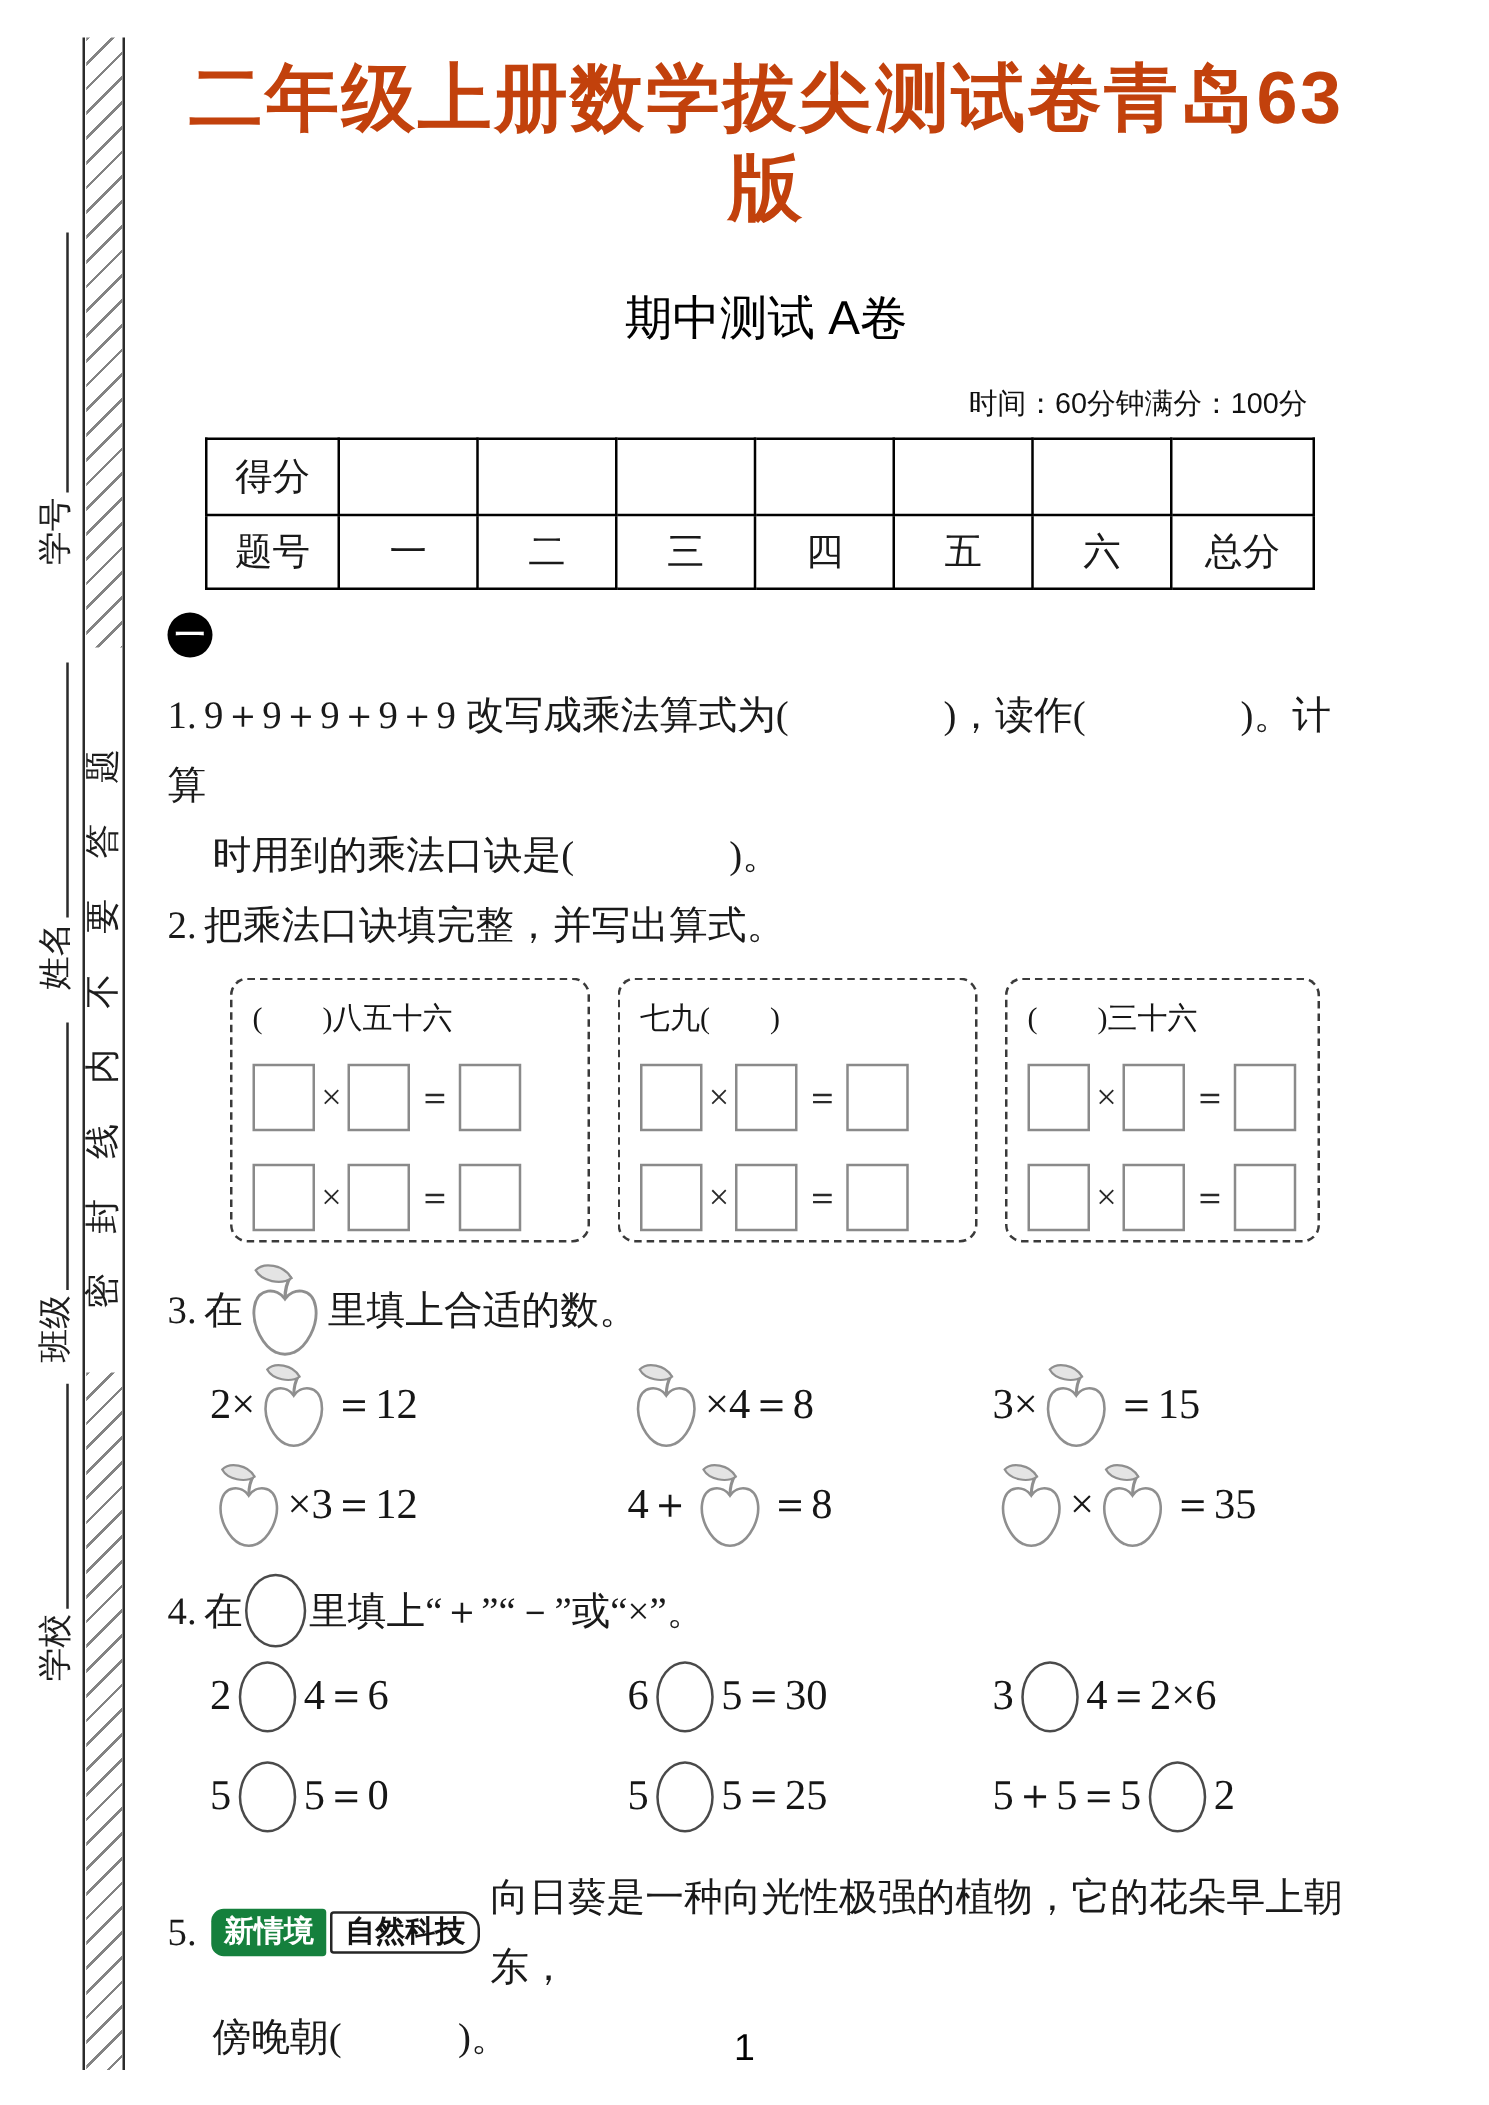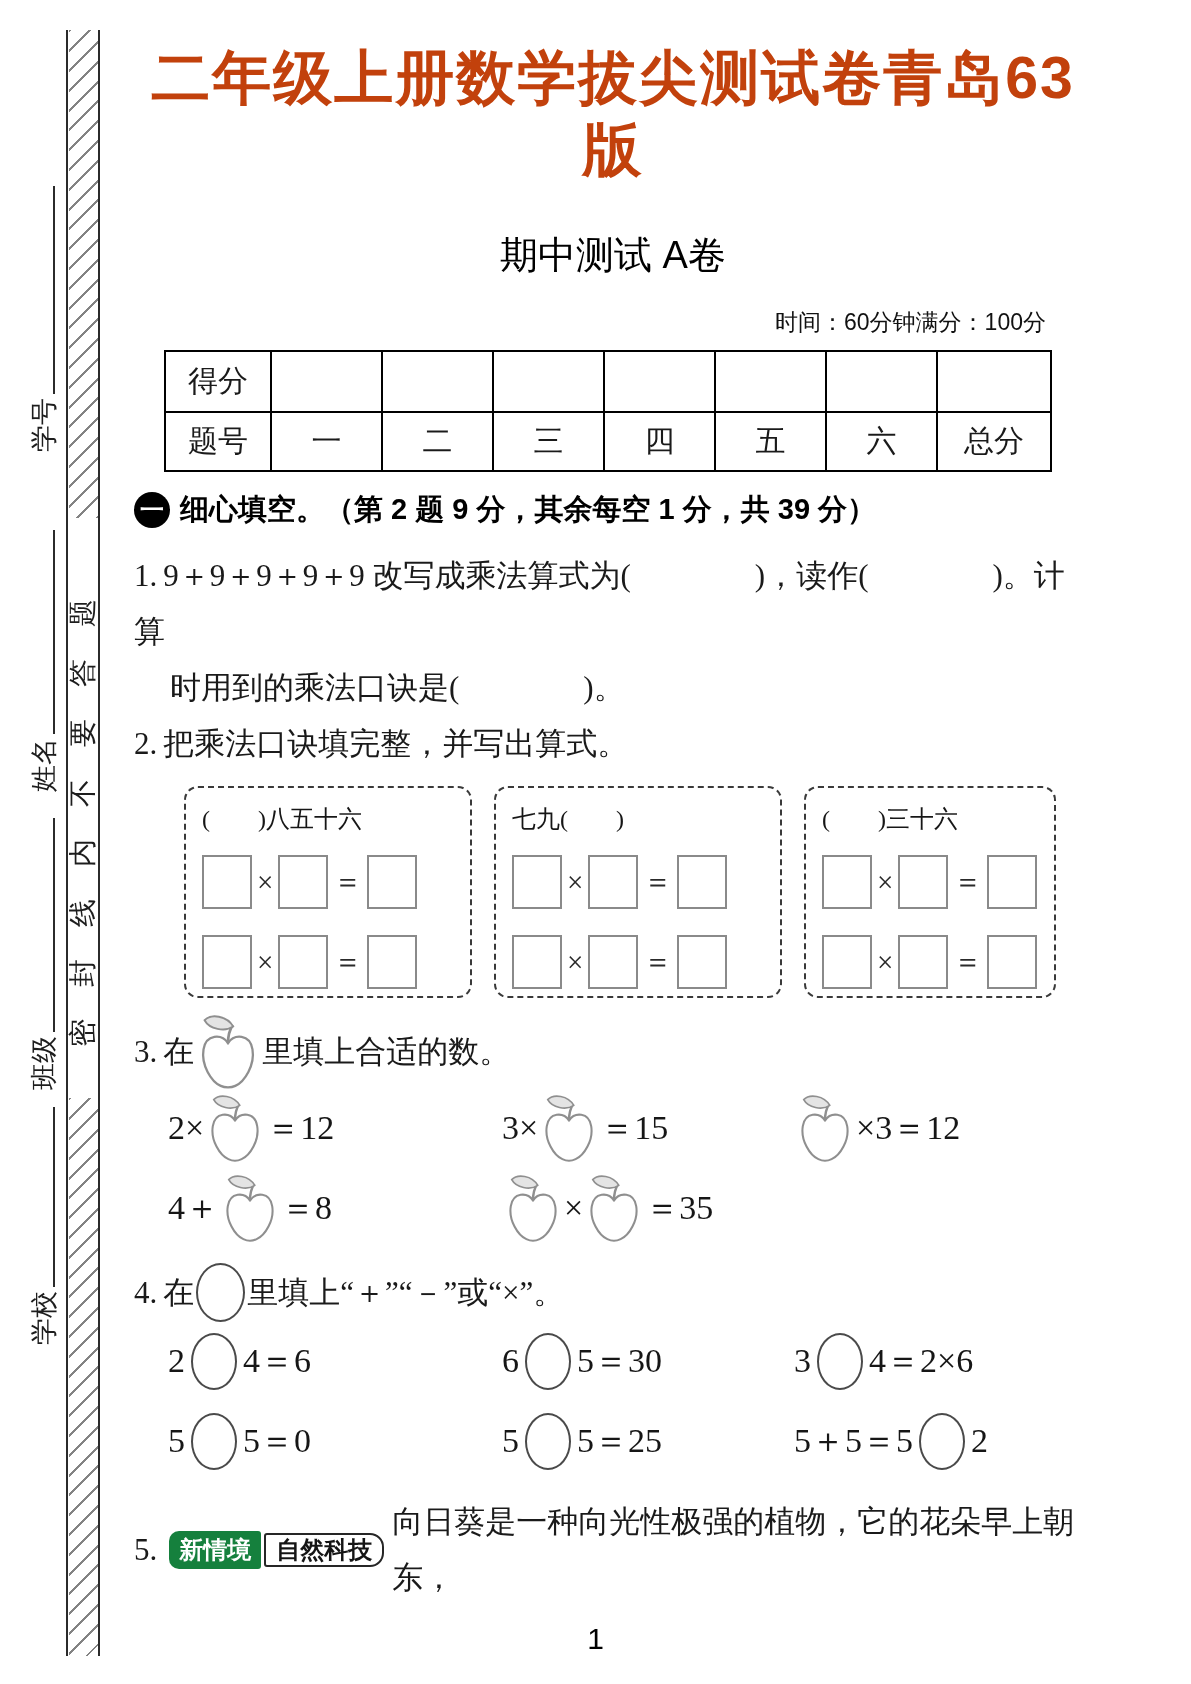--- a/index.html
+++ b/index.html
@@ -179,21 +179,20 @@
       <td>四</td>
       <td>五</td>
       <td>六</td>
       <td>总分</td>
     </tr>
   </tbody>
     </table>
 
   <div class="sec-head">
     <span class="sec-icon">一</span>
-    <span class="sec-title">细心填空。（第 2 题 9 分，其余每空 1 分，共 39 分）</span>
   </div>
 
   <div class="q q1">
     <div><span class="qnum">1.</span><span>9＋9＋9＋9＋9 改写成乘法算式为(　　　　)，读作(　　　　)。计算</span></div>
     <div class="indent">时用到的乘法口诀是(　　　　)。</div>
   </div>
 
   <div class="q">
     <span class="qnum">2.</span><span>把乘法口诀填完整，并写出算式。</span>
   </div>
@@ -261,20 +260,26 @@
   </div>
   <div class="eqgrid">
     <div class="eq">
       <span>2×</span>
       <svg class="apple" viewBox="0 0 60 72">
           <use href="#apple-shape"></use>
         </svg>
       <span>＝12</span>
     </div>
     <div class="eq">
+      <svg class="apple" viewBox="0 0 60 72">
+          <use href="#apple-shape"></use>
+        </svg>
+      <span>×4＝8</span>
+    </div>
+    <div class="eq">
       <span>3×</span>
       <svg class="apple" viewBox="0 0 60 72">
           <use href="#apple-shape"></use>
         </svg>
       <span>＝15</span>
     </div>
     <div class="eq">
       <svg class="apple" viewBox="0 0 60 72">
           <use href="#apple-shape"></use>
         </svg>
@@ -337,16 +342,17 @@
       <span>2</span>
     </div>
   </div>
 
   <div class="q q5line">
     <span class="qnum">5.</span>
     <span class="badge-new">新情境</span>
     <span class="badge-cat">自然科技</span>
     <span>向日葵是一种向光性极强的植物，它的花朵早上朝东，</span>
   </div>
+  <div class="q indent">傍晚朝(　　　)。</div>
 
 </div>
 
 <div class="pageno">1</div>
 
 </body></html>

